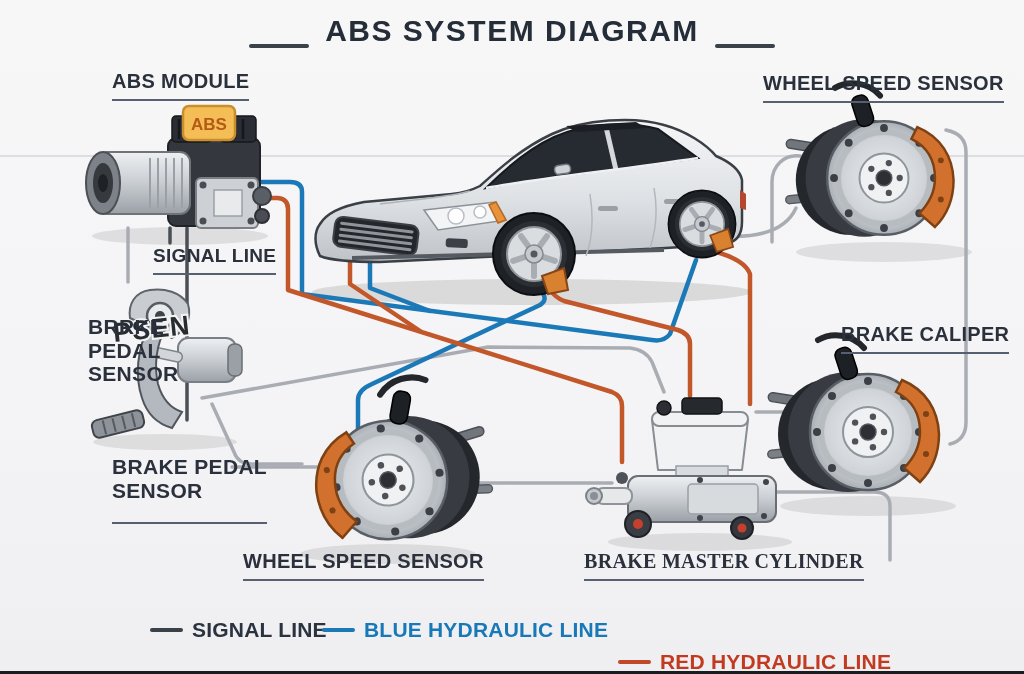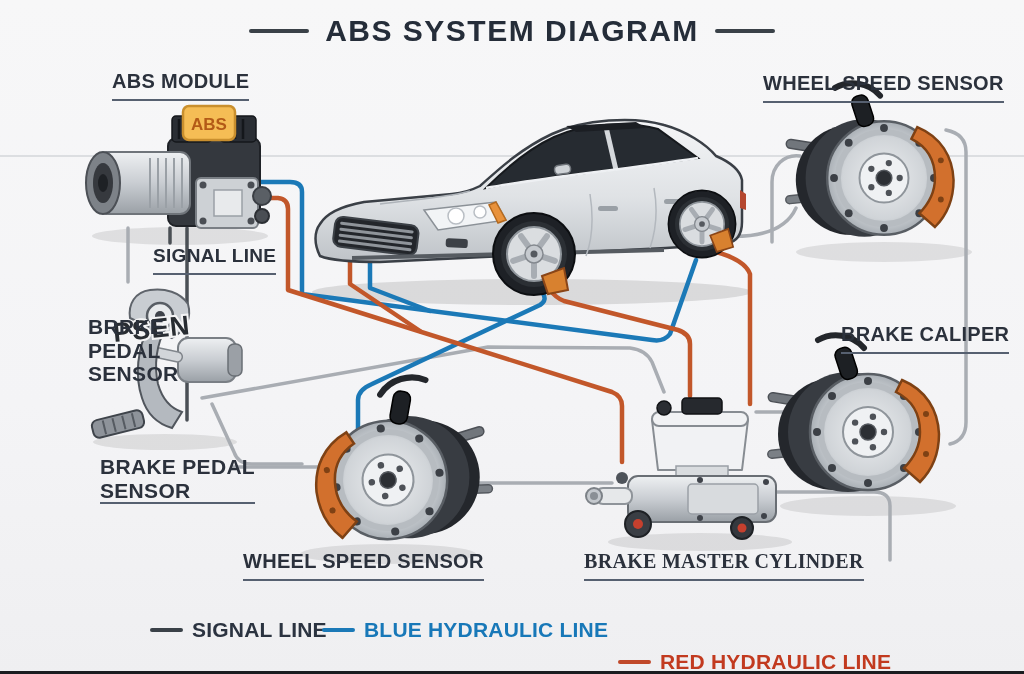--- a/index.html
+++ b/index.html
@@ -5,21 +5,21 @@
   html,body{margin:0;padding:0;background:#e9e9ea;}
   .stage{
     position:relative;width:1024px;height:674px;overflow:hidden;
     background:linear-gradient(180deg,#f7f7f8 0%,#f4f4f6 60%,#efeff1 100%);
     font-family:"Liberation Sans","DejaVu Sans",sans-serif;
   }
   .bottom-border{position:absolute;left:0;bottom:0;width:100%;height:3px;background:#1a1c20;}
   .art{position:absolute;left:0;top:0;width:1024px;height:674px;}
   .title-row{
     position:absolute;top:14px;left:0;width:100%;
-    display:flex;align-items:center;justify-content:center;gap:16px;
+    display:flex;align-items:flex-end;justify-content:center;gap:16px;
   }
   .title-dash{width:60px;height:4px;background:#3a4148;border-radius:2px;}
   .page-title{
     font-size:30px;font-weight:800;letter-spacing:1.5px;color:#252d39;white-space:nowrap;
   }
   .label{
     position:absolute;font-weight:700;color:#2b313c;font-size:20px;
     letter-spacing:.3px;white-space:nowrap;line-height:1.12;
   }
   .underlined{border-bottom:2.5px solid #566070;padding-bottom:7px;}
@@ -254,21 +254,21 @@
   <div class="label underlined" style="left:763px;top:72px;">WHEEL SPEED SENSOR</div>
   <div class="label underlined small" style="left:153px;top:245px;">SIGNAL LINE</div>
   <div class="label underlined" style="left:817px;top:323px;margin-left:24px;">BRAKE CALIPER</div>
 
   <div class="label multiline" style="left:60px;top:315px;">
     <div>BRRKE</div>
     <div>PEDAL</div>
     <div>SENSOR</div>
   </div>
 
-  <div class="label multiline" style="left:72px;top:455px;border-bottom:2.5px solid #566070;padding-bottom:0;">
+  <div class="label multiline" style="left:84px;top:455px;border-bottom:2.5px solid #566070;padding-bottom:20px;">
     <div>BRAKE PEDAL</div>
     <div>SENSOR</div>
   </div>
 
   <div class="label underlined" style="left:243px;top:550px;">WHEEL SPEED SENSOR</div>
   <div class="label underlined" style="left:584px;top:550px;font-family:Liberation Serif, serif;">BRAKE MASTER CYLINDER</div>
 
   <div class="legend-row">
     <div class="legend-item" style="left:150px;">
       <span class="legend-dash" style="background: rgb(58, 65, 72);"></span>

